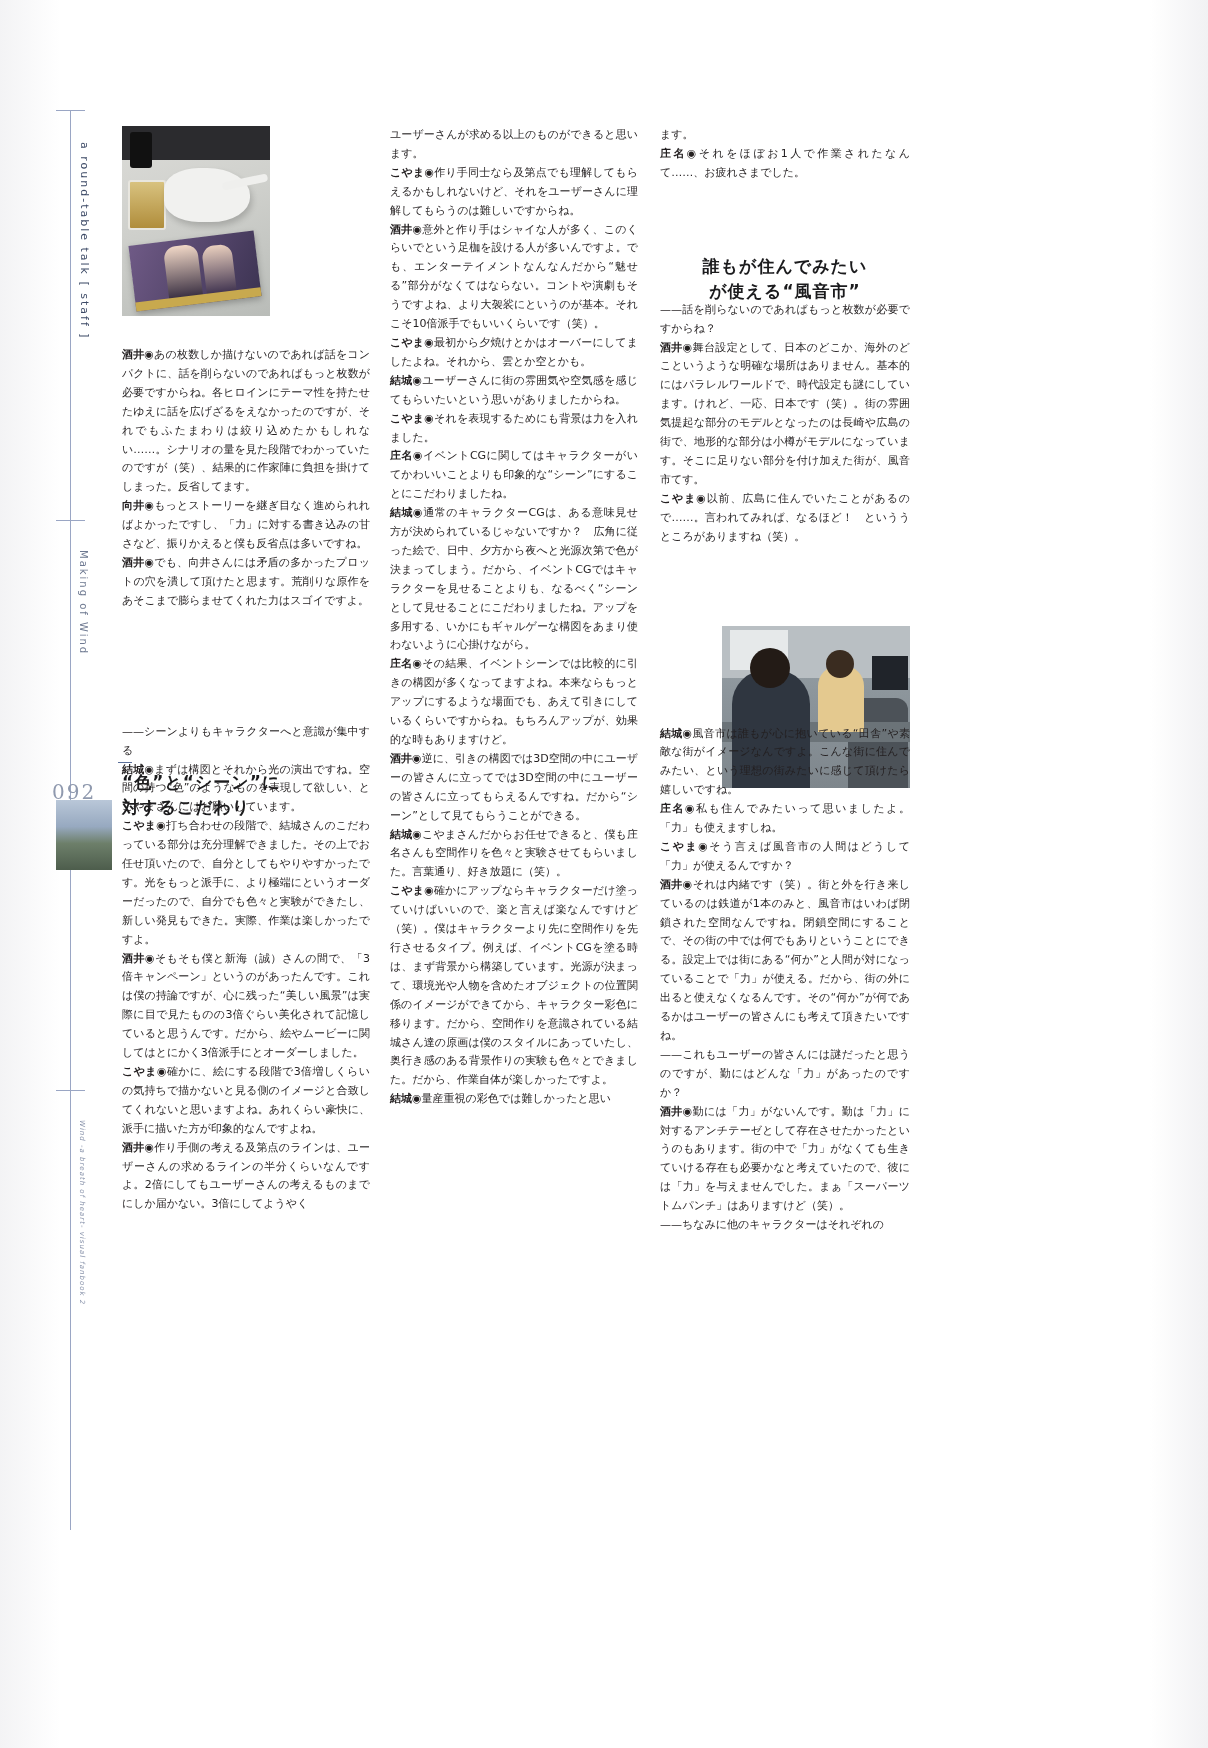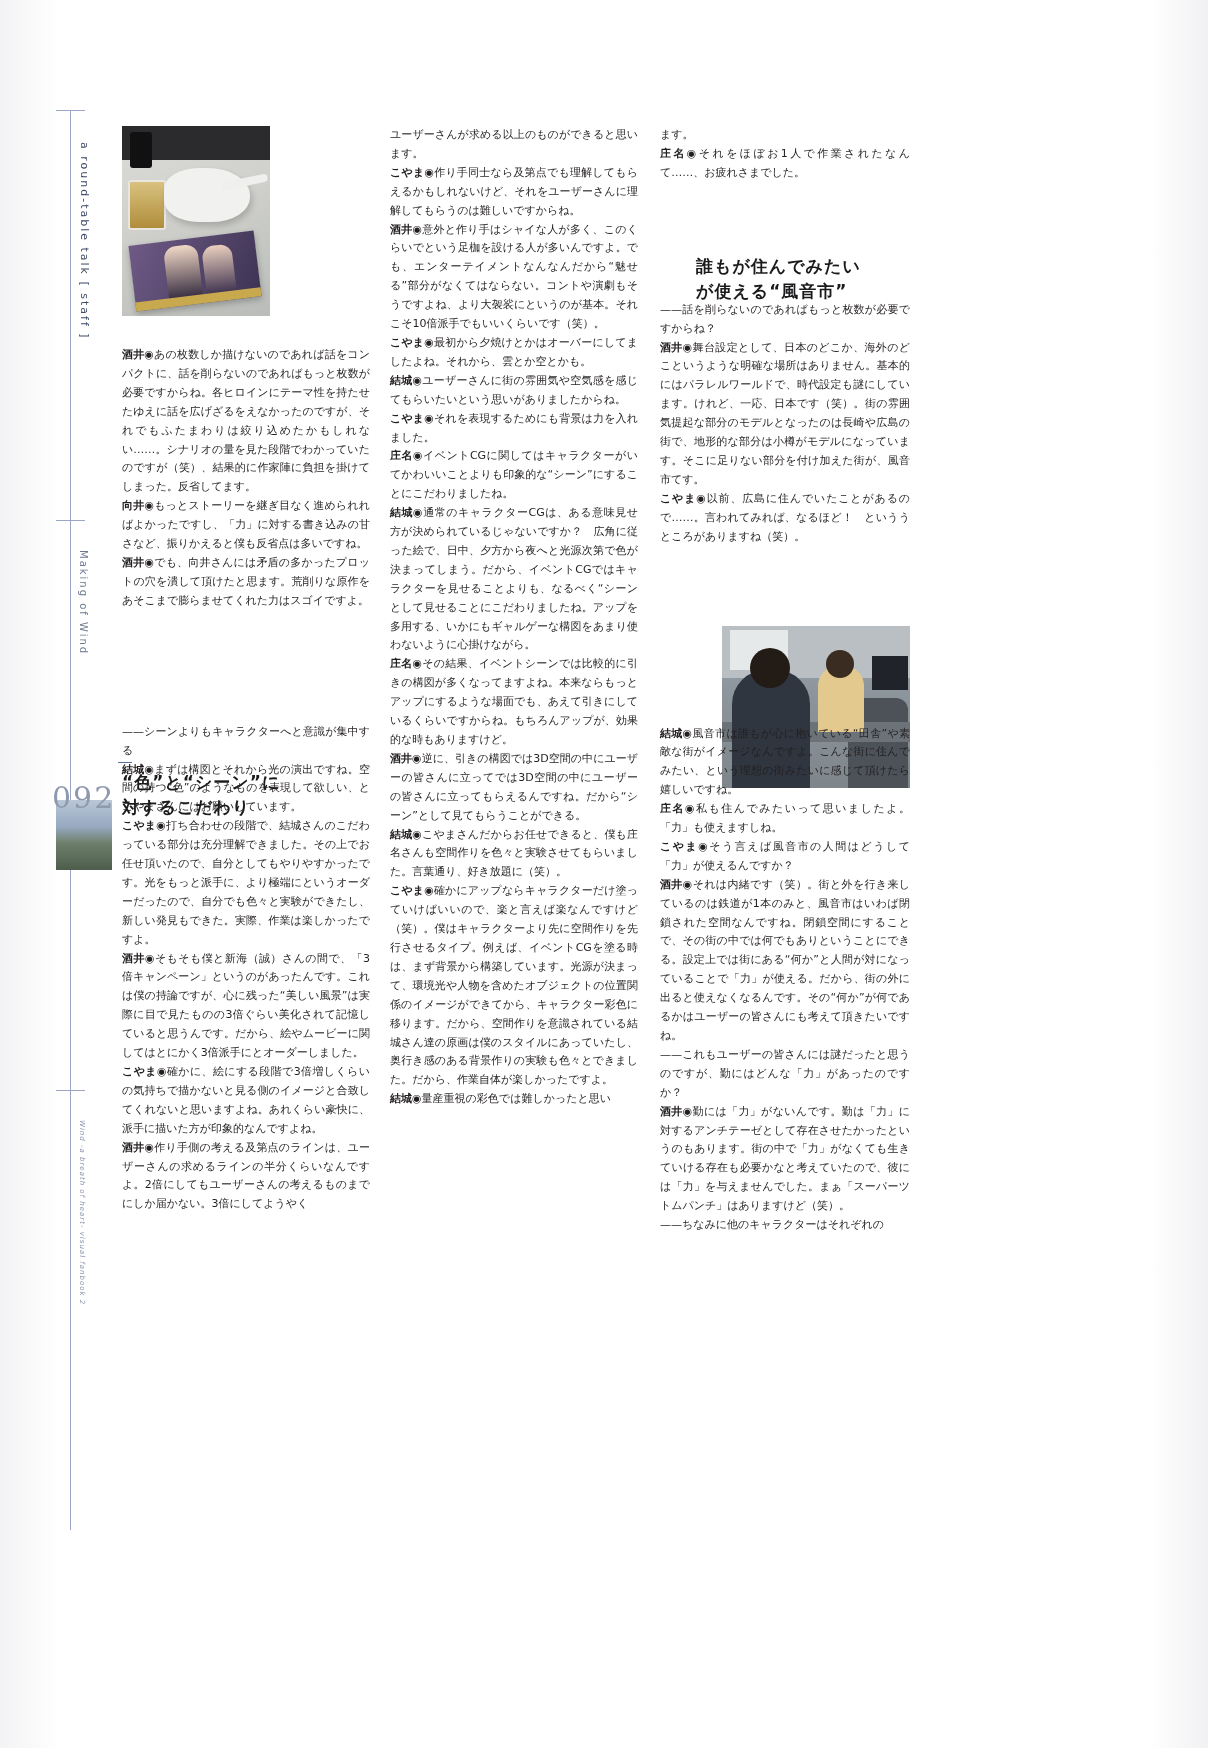--- a/index.html
+++ b/index.html
@@ -42,21 +42,21 @@
   .rail-foot{top:1010px;left:22px;font-size:7px;color:#8c96ad;letter-spacing:1px;font-style:italic;}
   .rail-tick{
     position:absolute;left:0;width:29px;height:1px;background:#9aa6c4;
   }
   .rail-swatch{
     position:absolute;left:0;top:690px;width:56px;height:70px;
     background:linear-gradient(180deg,#b9c7d8 0%,#97a9c0 38%,#6d7f6a 62%,#4d5d4c 100%);
   }
   .pagenum{
     position:absolute;left:52px;top:780px;
-    font-size:30px;color:#8f99ae;letter-spacing:2px;
+    font-size:20px;color:#8f99ae;letter-spacing:2px;
     font-family:"DejaVu Serif","Liberation Serif",serif;
   }
   
   .col{
     position:absolute;
     top:126px;
     font-size:11px;
     line-height:1.72;
     text-align:justify;
   }
@@ -101,21 +101,21 @@
   
   .head{
     font-size:17px;
     font-weight:bold;
     line-height:1.45;
     letter-spacing:1px;
     margin:0;
     color:#1b1b1d;
   }
   #h1{position:absolute;left:122px;top:770px;width:250px;}
-  #h3{position:absolute;left:696px;top:254px;width:250px;}
+  #h3{position:absolute;left:660px;top:254px;width:250px;text-align:center;}
   .head-rule{
     position:absolute;height:1px;background:#5a6f9a;
   }
   #rule1{left:118px;top:762px;width:14px;}
 </style>
 </head>
 <body>
 
 <div class="page">
 

